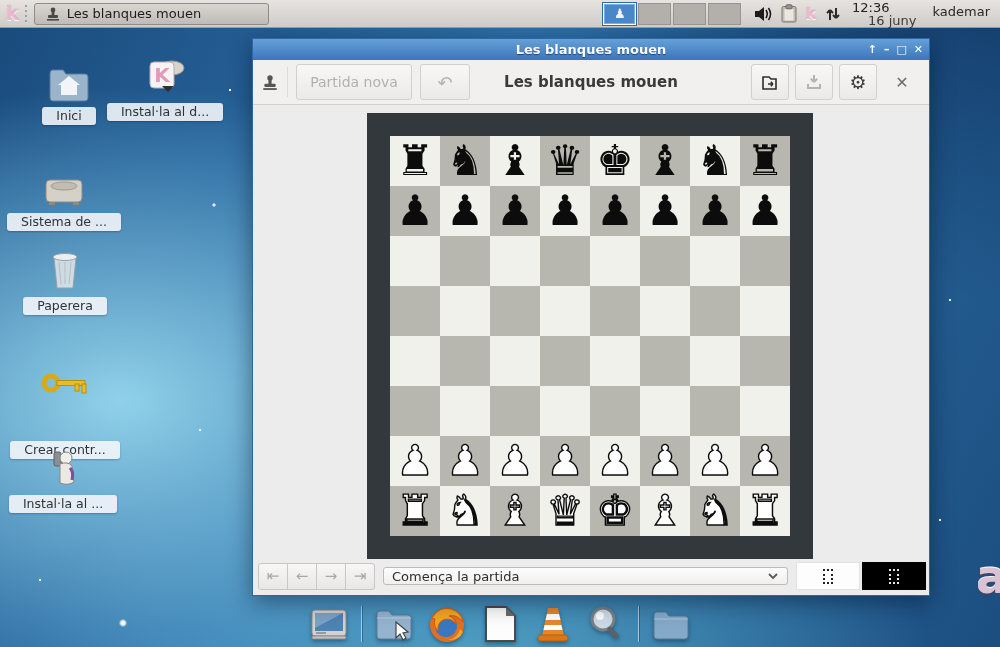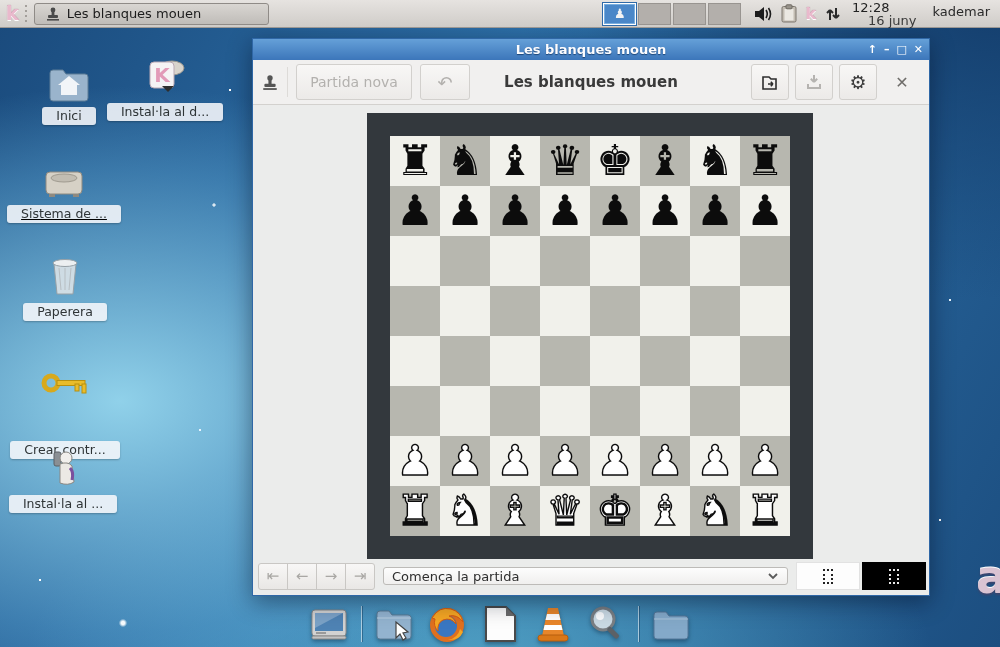--- a/index.html
+++ b/index.html
@@ -69,22 +69,22 @@
 
   
   .desktop-icon { position:absolute; width:96px; z-index:5; display:flex;
     flex-direction:column; align-items:center; gap:5px; }
   .desktop-icon .ic { height:44px; display:flex; align-items:flex-end; justify-content:center; }
   .desktop-icon .lbl { background:rgba(246,247,250,.88); border-radius:3px;
     padding:1px 14px 2px; font-size:12.5px; color:#2e3436; white-space:nowrap;
     box-shadow:0 1px 2px rgba(0,0,0,.25); }
   .pos-1 { left:21px;  top:58px;  }
   .pos-2 { left:117px; top:54px;  }
-  .pos-3 { left:16px;  top:156px;text-decoration:underline; }
-  .pos-4 { left:17px;  top:254px; }
+  .pos-3 { left:16px;  top:164px; }
+  .pos-4 { left:17px;  top:248px; }
   .pos-5 { left:17px;  top:352px;gap:45px; }
   .pos-6 { left:15px;  top:446px; }
 
   .wallpaper-text { position:absolute; left:976px; top:550px; z-index:4;
     font-size:46px; font-weight:bold; letter-spacing:-2px;
     color:#d9c3d2; text-shadow:0 2px 2px rgba(90,60,90,.5), 0 -1px 0 #fff; }
 
   
   .window { position:absolute; left:252px; top:38px; width:678px; height:558px; z-index:30;
     background:#ebeceb; border:1px solid #2f67a6; box-shadow:0 6px 22px rgba(0,10,30,.45);
@@ -183,21 +183,21 @@
       <rect x="3.5" y="5" width="9" height="11.5" fill="#ebe8e2"></rect>
       <rect x="5" y="0.8" width="6" height="4" rx="1" fill="#98938b" stroke="#6e6a63"></rect>
     </svg>
     <span class="klogo-small">k</span>
     <svg width="18" height="18" viewBox="0 0 18 18">
       <path d="M6 15 L6 5 M6 5 L3 8 M6 5 L9 8" stroke="#2a2a2a" stroke-width="2" fill="none"></path>
       <path d="M12 3 L12 13 M12 13 L9 10 M12 13 L15 10" stroke="#2a2a2a" stroke-width="2" fill="none"></path>
     </svg>
   </div>
   <div class="clock">
-    <div class="time">12:28</div>
+    <div class="time">12:36</div>
     <div class="date">16 juny</div>
   </div>
   <span class="username">kademar</span>
 </div>
 
 <div id="desktop-icons">
     <div class="desktop-icon pos-1">
       <div class="ic">
         <svg width="42" height="36" viewBox="0 0 42 36">
           <path d="M2 7 q0-3 3-3 l10 0 3 4 19 0 q3 0 3 3 l0 21 q0 3-3 3 l-32 0 q-3 0-3-3 Z" fill="#9ab4cc" stroke="#5d7c96"></path>

